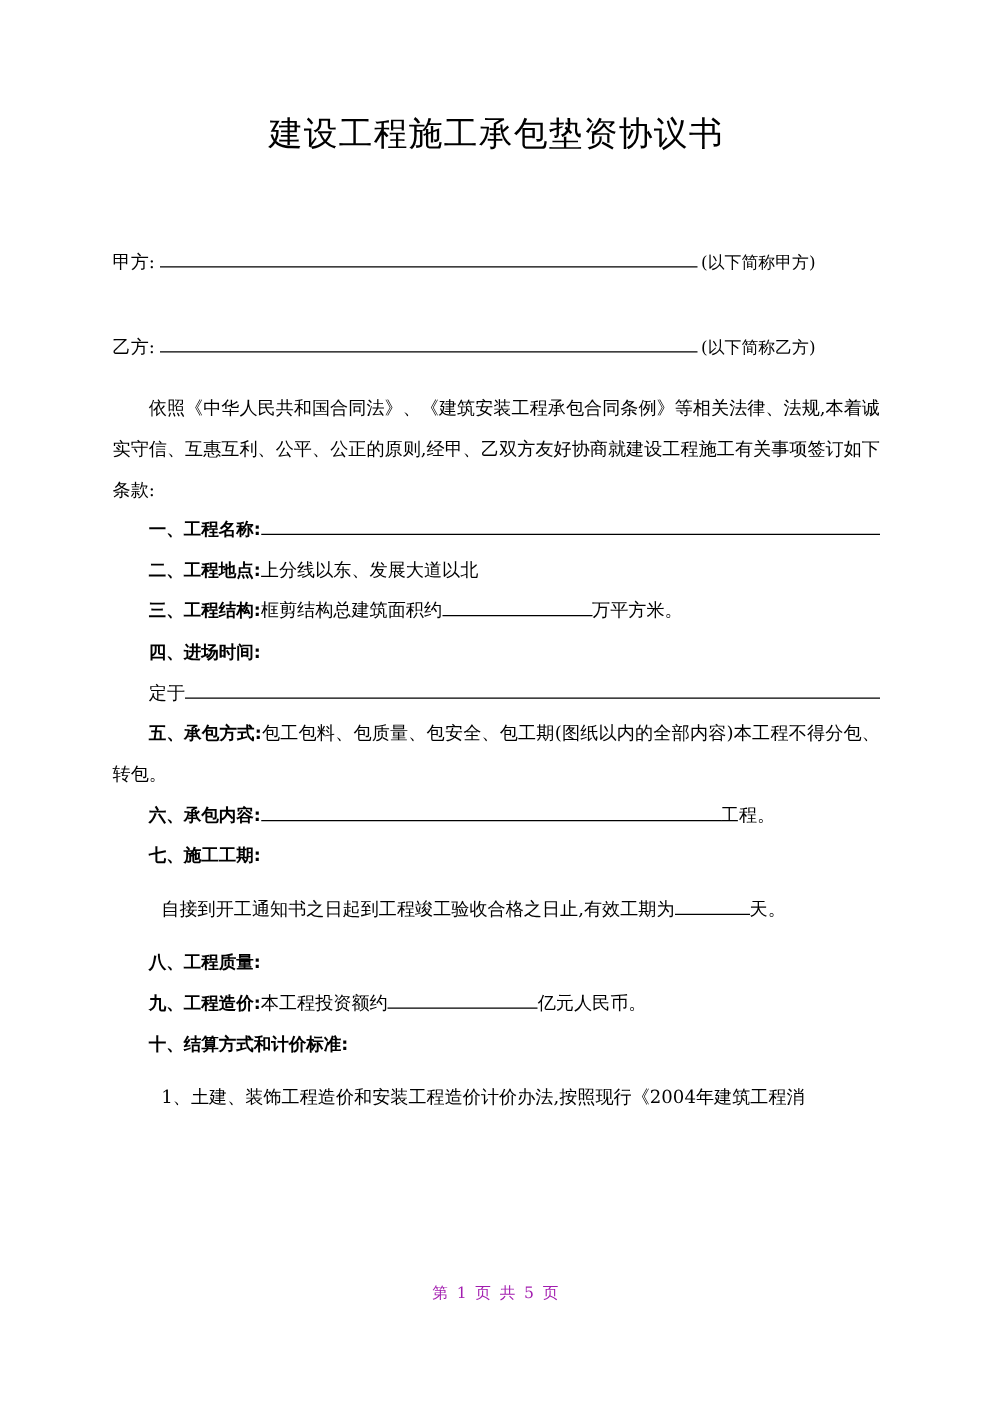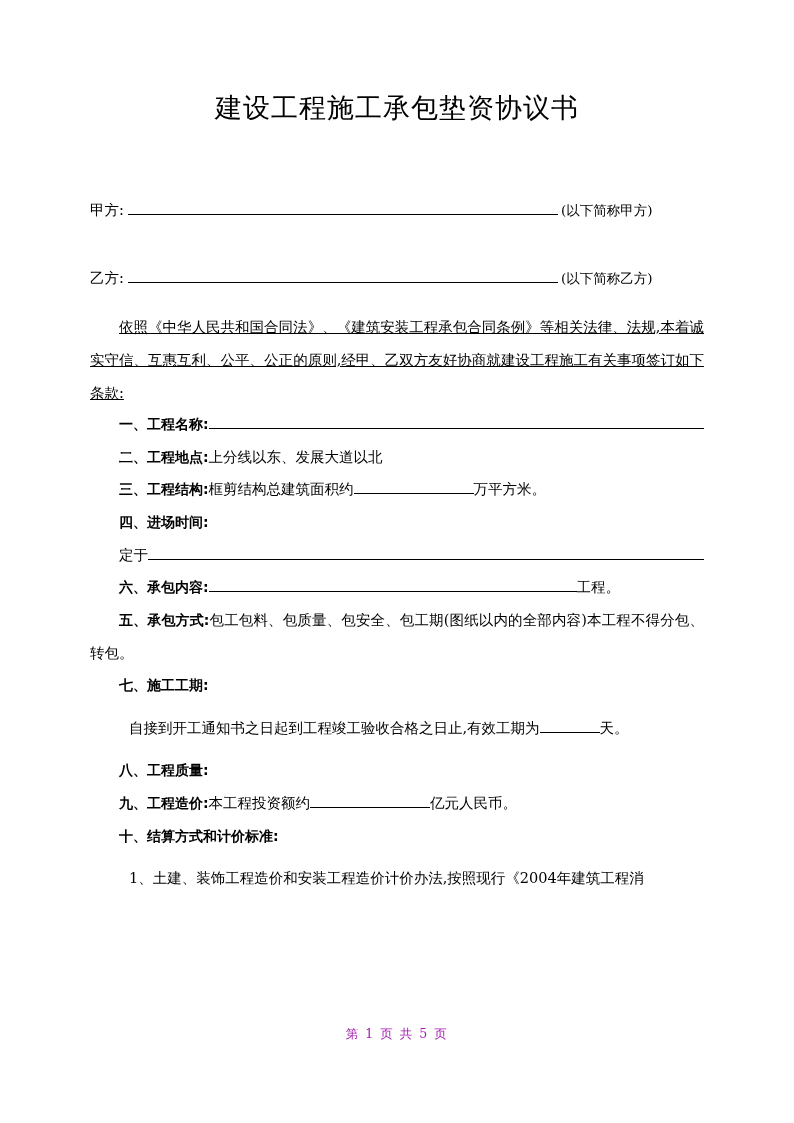--- a/index.html
+++ b/index.html
@@ -67,21 +67,20 @@
   
   .para {
     font-size: 14.5px;
     line-height: 2.25;
     text-align: justify;
     text-justify: inter-ideograph;
     margin: 0;
   }
   .para.indent {
     text-indent: 2em;
-    text-decoration: underline;
   }
   .intro {
     margin-top: 16px;
   }
 
   
   .clause {
     font-size: 14.5px;
     line-height: 2.25;
     text-indent: 2em;
@@ -189,25 +188,25 @@
 
   <p class="clause">
     <span class="clause-head">四、进场时间:</span>
   </p>
   <div class="rule-line rule-indent">
     <span class="lead">定于</span>
     <span class="rule"></span>
   </div>
 
   <p class="clause">
+    <span class="clause-head">五、承包方式:</span><span class="clause-body">包工包料、包质量、包安全、包工期(图纸以内的全部内容)本工程不得分包、转包。</span>
+  </p>
+
+  <p class="clause">
     <span class="clause-head">六、承包内容:</span><span class="blank blank-fill"></span><span class="clause-body">工程。</span>
-  </p>
-
-  <p class="clause">
-    <span class="clause-head">五、承包方式:</span><span class="clause-body">包工包料、包质量、包安全、包工期(图纸以内的全部内容)本工程不得分包、转包。</span>
   </p>
 
   <p class="clause">
     <span class="clause-head">七、施工工期:</span>
   </p>
   <p class="sub-line">
     <span>自接到开工通知书之日起到工程竣工验收合格之日止,有效工期为</span><span class="blank blank-xs"></span><span>天。</span>
   </p>
 
   <p class="clause">

